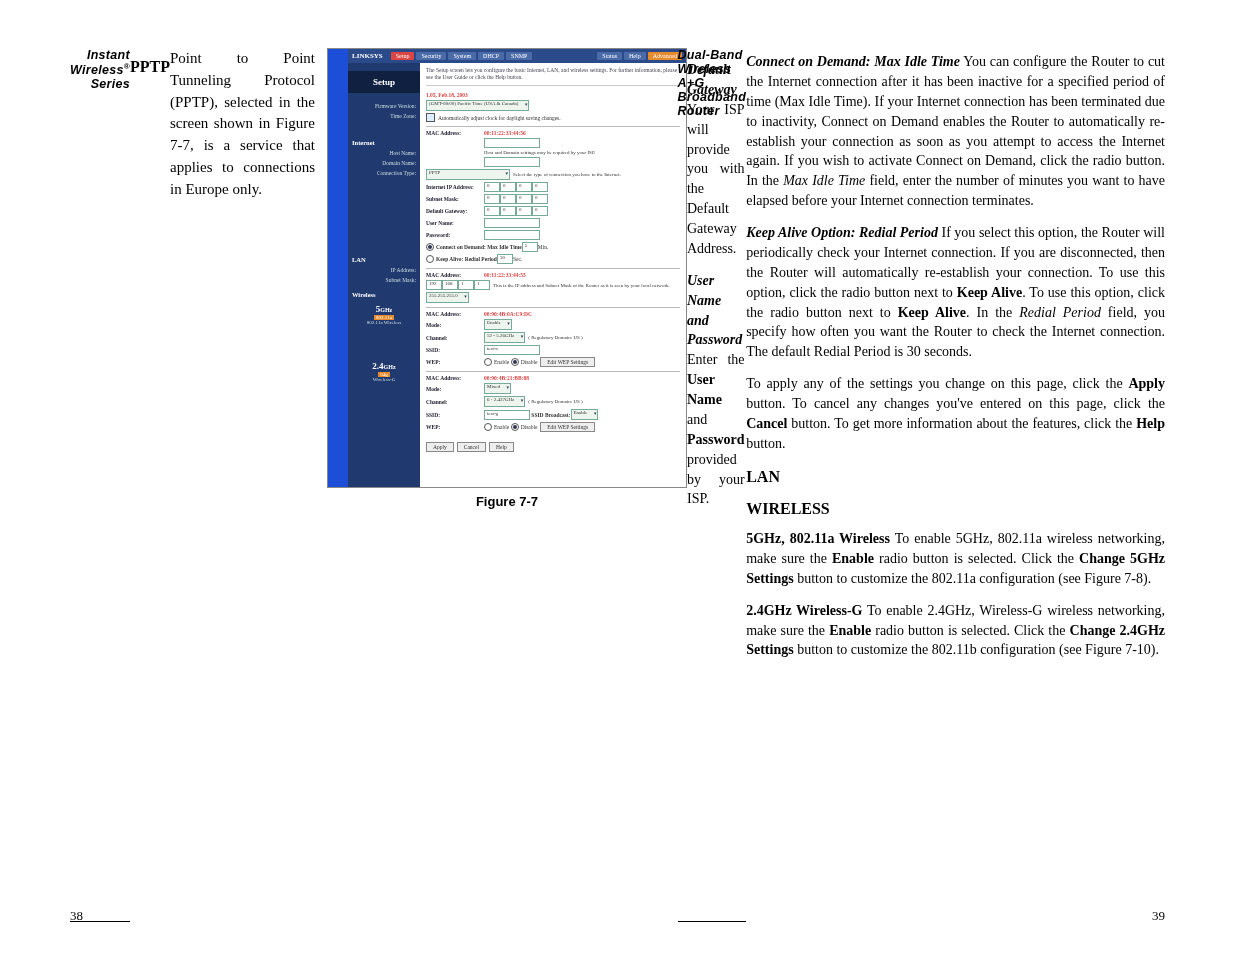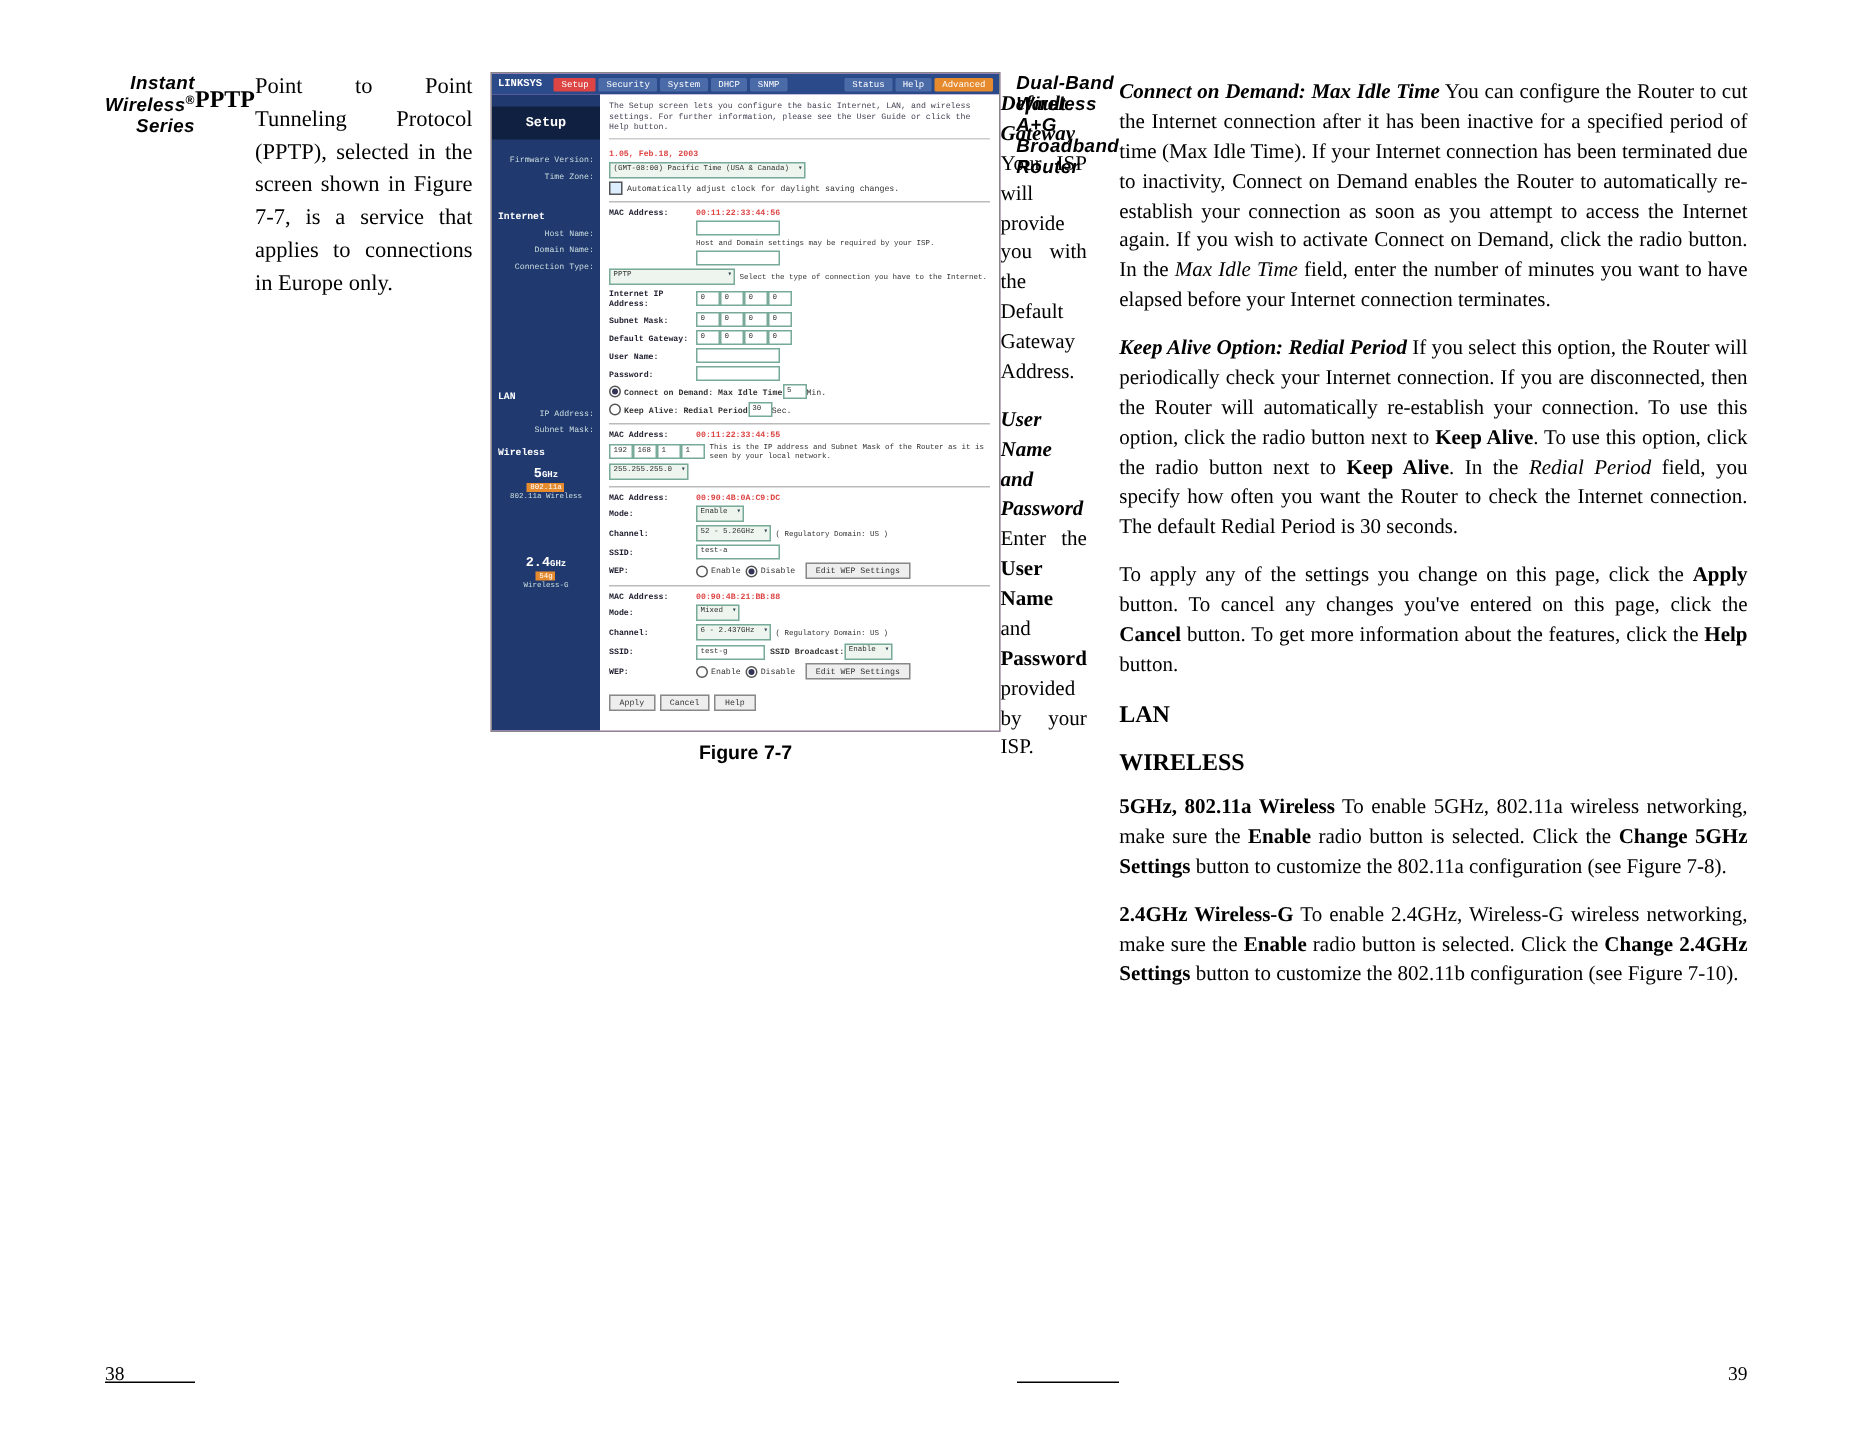--- a/index.html
+++ b/index.html
@@ -54,28 +54,29 @@
     width: 145px;
     font-size: 15px;
     line-height: 1.45;
     text-align: justify;
   }
   .figure-box {
     flex: 1;
   }
   .router-screenshot {
     border: 1px solid #888;
-    background: #f0abfc;
+    background: #1d4ed8;
     width: 338px;
     height: 438px;
     position: relative;
     overflow: hidden;
-    font-family: Liberation Mono, monospace;
+    font-family: Liberation Serif, serif;
     font-size: 6px;
     color: #000;
+    padding-left: 20px;
   }
   .rs-nav {
     background: #2a4a8a;
     height: 14px;
     display: flex;
     align-items: center;
     padding: 0 4px;
     gap: 2px;
   }
   .rs-logo { color: #fff; font-weight: bold; font-size: 7px; margin-right: 6px;}

